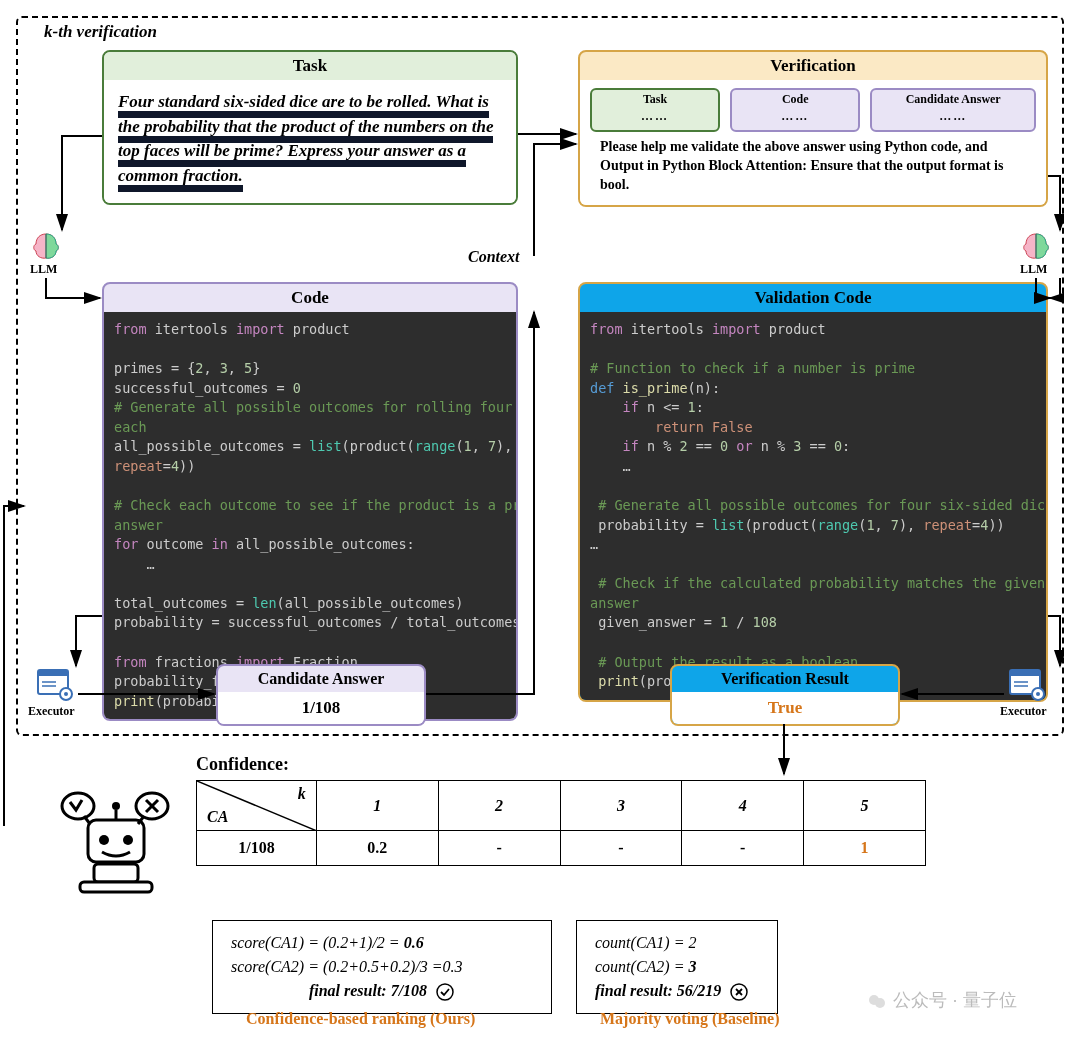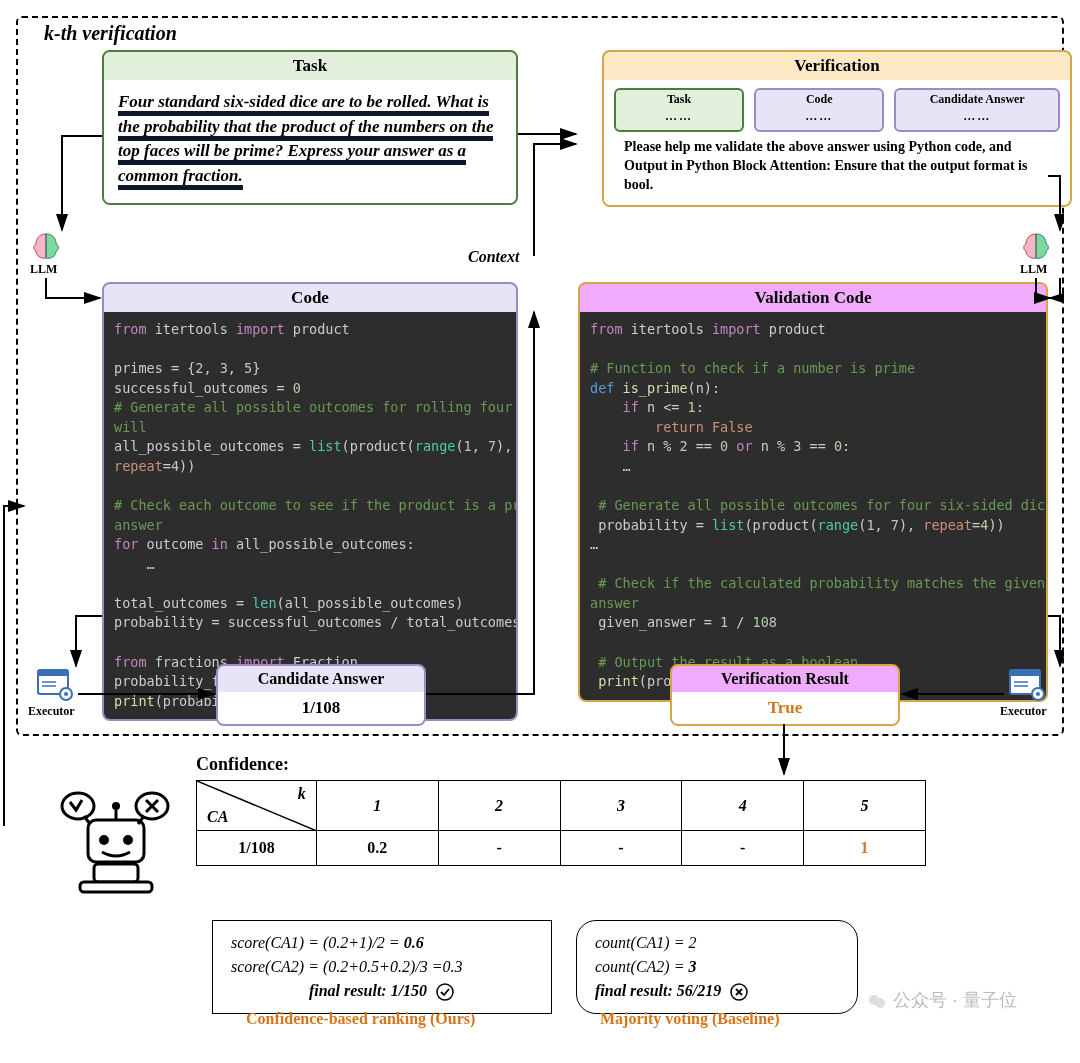--- a/index.html
+++ b/index.html
@@ -19,52 +19,52 @@
   }
   .dashed-box {
     position: absolute;
     border: 2px dashed #000;
     border-radius: 6px;
   }
   .section-label {
     position: absolute;
     font-style: italic;
     font-weight: bold;
-    font-size: 20px;
+    font-size: 17px;
   }
   .panel {
     position: absolute;
     border-radius: 8px;
     border-width: 2px;
     border-style: solid;
   }
   .panel-header {
     text-align: center;
     font-weight: bold;
     font-size: 17px;
     padding: 4px 0;
     border-top-left-radius: 6px;
     border-top-right-radius: 6px;
   }
   .green { background: #e1efdb; border-color: #4a7c3a; }
   .green .panel-header { background: #e1efdb; }
   .purple { background: #e9e4f5; border-color: #9b8bc4; }
-  .yellow { background: #f0abfc; border-color: #d6a547; }
+  .yellow { background: #0ea5e9; border-color: #d6a547; }
   .panel-body {
     background: #fff;
     padding: 8px 12px;
     border-bottom-left-radius: 6px;
     border-bottom-right-radius: 6px;
   }
   .task-text {
     font-style: italic;
     font-weight: bold;
     font-size: 17px;
     line-height: 1.45;
-    border-bottom: 5px solid #0f172a;
+    border-bottom: 7px solid #0f172a;
     display: inline;
   }
   .code-block {
     background: #2d2d2d;
     color: #ccc;
     font-family: Consolas, Monaco, monospace;
     font-size: 13.5px;
     line-height: 1.45;
     padding: 8px 10px;
     border-bottom-left-radius: 6px;
@@ -176,21 +176,21 @@
   <div class="dashed-box" style="left:0; top:0; width:1048px; height:720px;"></div>
   <div class="section-label" style="left:28px; top:6px;"><span>k-th verification</span></div>
 
   <div class="panel green" style="left:86px; top:34px; width:416px;">
     <div class="panel-header">Task</div>
     <div class="panel-body" style="padding:10px 14px 14px;">
       <span class="task-text">Four standard six-sided dice are to be rolled. What is the probability that the product of the numbers on the top faces will be prime? Express your answer as a common fraction.</span>
     </div>
   </div>
 
-  <div class="panel yellow" style="left:562px; top:34px; width:470px; background:#fbe9c5;margin-left:24px;">
+  <div class="panel yellow" style="left:562px; top:34px; width:470px; background:#fbe9c5;">
     <div class="panel-header">Verification</div>
     <div class="panel-body" style="padding:8px 10px 6px;">
       <div style="display:flex; gap:10px; justify-content:space-between;">
         <div class="mini-card" style="border-color:#4a7c3a; background:#e1efdb; flex:1;">
           <div class="mini-title">Task</div>
           <div class="mini-dots">……</div>
         </div>
         <div class="mini-card" style="border-color:#9b8bc4; background:#e9e4f5; flex:1;">
           <div class="mini-title">Code</div>
           <div class="mini-dots">……</div>
@@ -220,21 +220,21 @@
 
   <div class="section-label" style="left:452px; top:232px; font-size:16px;">Context</div>
 
   <div class="panel purple" style="left:86px; top:266px; width:416px;">
     <div class="panel-header">Code</div>
     <div class="code-block" id="code-left"><span class="kw-pink">from</span><span> itertools </span><span class="kw-pink">import</span><span> product</span>
 
 <span>primes = {</span><span class="kw-num">2</span><span>, </span><span class="kw-num">3</span><span>, </span><span class="kw-num">5</span><span>}</span>
 <span>successful_outcomes = </span><span class="kw-num">0</span>
 <span class="kw-comment"># Generate all possible outcomes for rolling four six-sided</span>
-<span class="kw-comment">will</span>
+<span class="kw-comment">each</span>
 <span>all_possible_outcomes = </span><span class="kw-teal">list</span><span>(product(</span><span class="kw-teal">range</span><span>(</span><span class="kw-num">1</span><span>, </span><span class="kw-num">7</span><span>),</span>
 <span class="kw-orange">repeat</span><span>=</span><span class="kw-num">4</span><span>))</span>
 
 <span class="kw-comment"># Check each outcome to see if the product is a prime</span>
 <span class="kw-comment">answer</span>
 <span class="kw-pink">for</span><span> outcome </span><span class="kw-pink">in</span><span> all_possible_outcomes:</span>
 <span>    …</span>
 
 <span>total_outcomes = </span><span class="kw-teal">len</span><span>(all_possible_outcomes)</span>
 <span>probability = successful_outcomes / total_outcomes</span>
@@ -389,30 +389,30 @@
           <td>-</td>
           <td>-</td>
           <td class="orange-text">1</td>
         </tr>
       </tbody>
     </table>
 
   <div class="score-box" style="left:196px; top:904px; width:340px;">
     <div><span>score(CA1) = (0.2+1)/2 = </span><b>0.6</b></div>
     <div>score(CA2) = (0.2+0.5+0.2)/3 =0.3</div>
-    <div style="text-align:center;"><b>final result:  1/150</b>
+    <div style="text-align:center;"><b>final result:  7/108</b>
       <svg style="vertical-align:middle; margin-left:4px;" width="20" height="20" viewBox="0 0 20 20">
           <circle cx="10" cy="10" r="8" fill="none" stroke="#000" stroke-width="1.5"></circle>
           <path d="M6 10 L9 13 L14 7" stroke="#000" stroke-width="1.8" fill="none"></path>
         </svg>
     </div>
   </div>
   <div class="score-label orange-text" style="left:230px; top:994px;">Confidence-based ranking  (Ours)</div>
 
-  <div class="score-box" style="left:560px; top:904px; width:282px;border-radius:20px;">
+  <div class="score-box" style="left:560px; top:904px; width:202px;">
     <div>count(CA1) = 2</div>
     <div><span>count(CA2) = </span><b>3</b></div>
     <div><b>final result:  56/219</b>
       <svg style="vertical-align:middle; margin-left:4px;" width="20" height="20" viewBox="0 0 20 20">
           <circle cx="10" cy="10" r="8" fill="none" stroke="#000" stroke-width="1.5"></circle>
           <line x1="7" y1="7" x2="13" y2="13" stroke="#000" stroke-width="1.8"></line>
           <line x1="13" y1="7" x2="7" y2="13" stroke="#000" stroke-width="1.8"></line>
         </svg>
     </div>
   </div>

